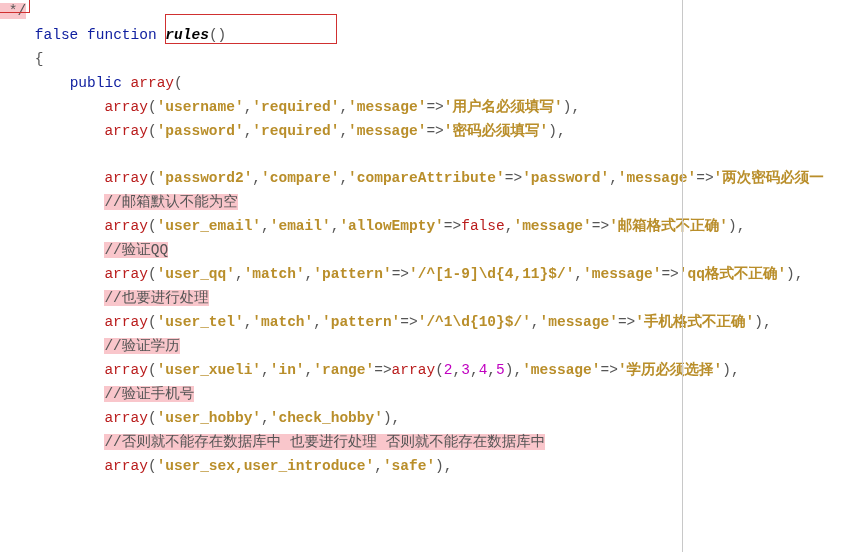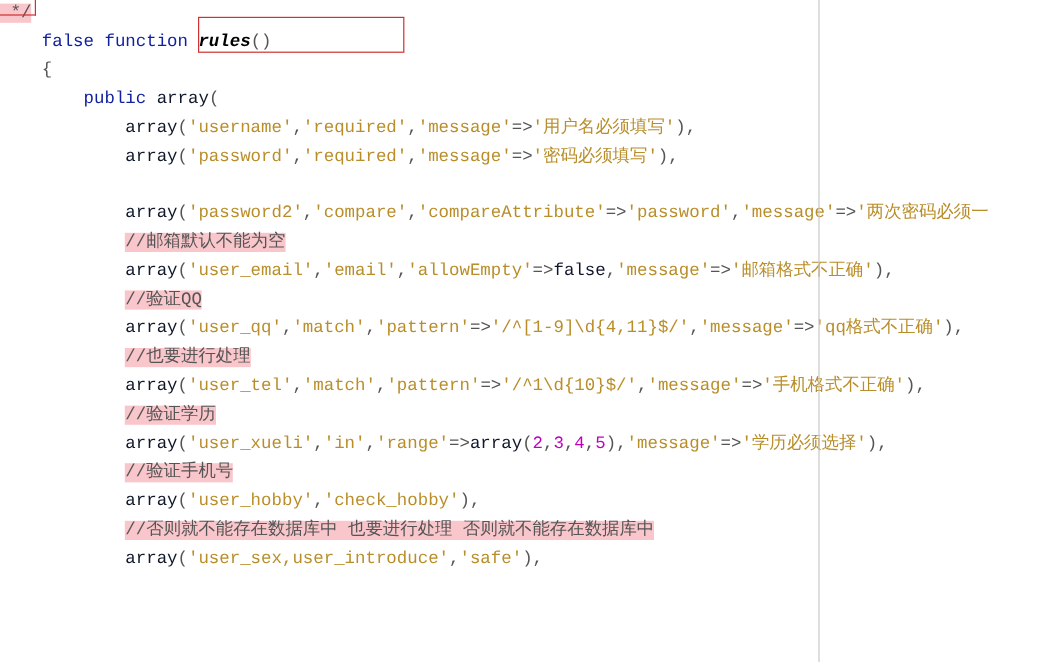--- a/index.html
+++ b/index.html
@@ -14,22 +14,22 @@
     overflow: hidden;
     position: relative;
   }
   .code {
     white-space: pre;
     padding: 0 0 0 0;
     color: #333;
   }            
   .hlcmt { color: #555; background: #f9c6cb; }  
   .kw    { color: #1020a0; }       
-  .kw-dk { color: #0f172a; font-family: Liberation Mono, monospace; }       
-  .str   { color: #b98e2a; }       
+  .kw-dk { color: #b91c1c; font-family: Liberation Mono, monospace; }       
+  .str   { color: #b98e2a; font-weight: bold; }       
   .num   { color: #c000c0; }       
   .fn    { color: #000; font-weight: bold; font-style: italic; } 
   .punct { color: #555; }          
   .op    { color: #555; }          
 
   .right-sep {
     position: absolute;
     top: 0;
     bottom: 0;
     left: 682px;

